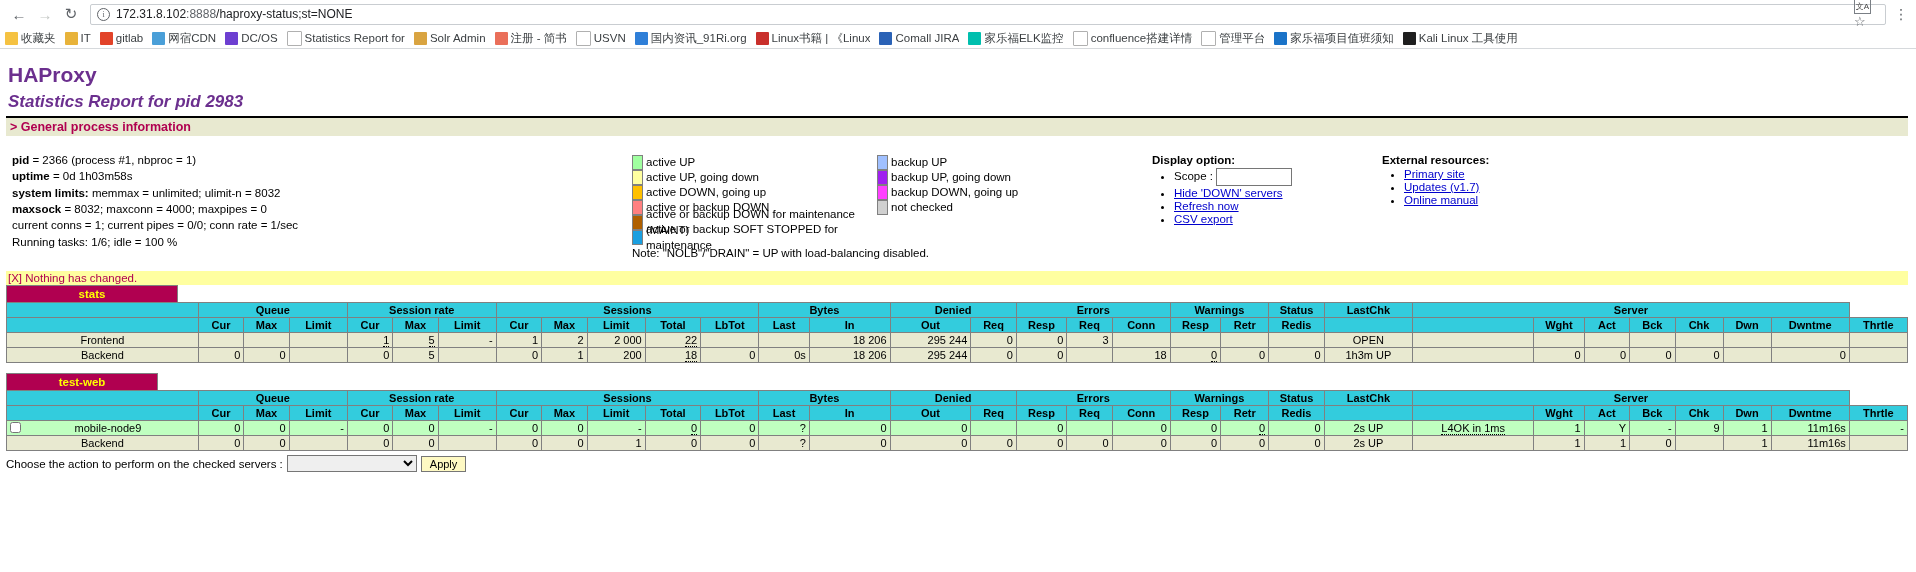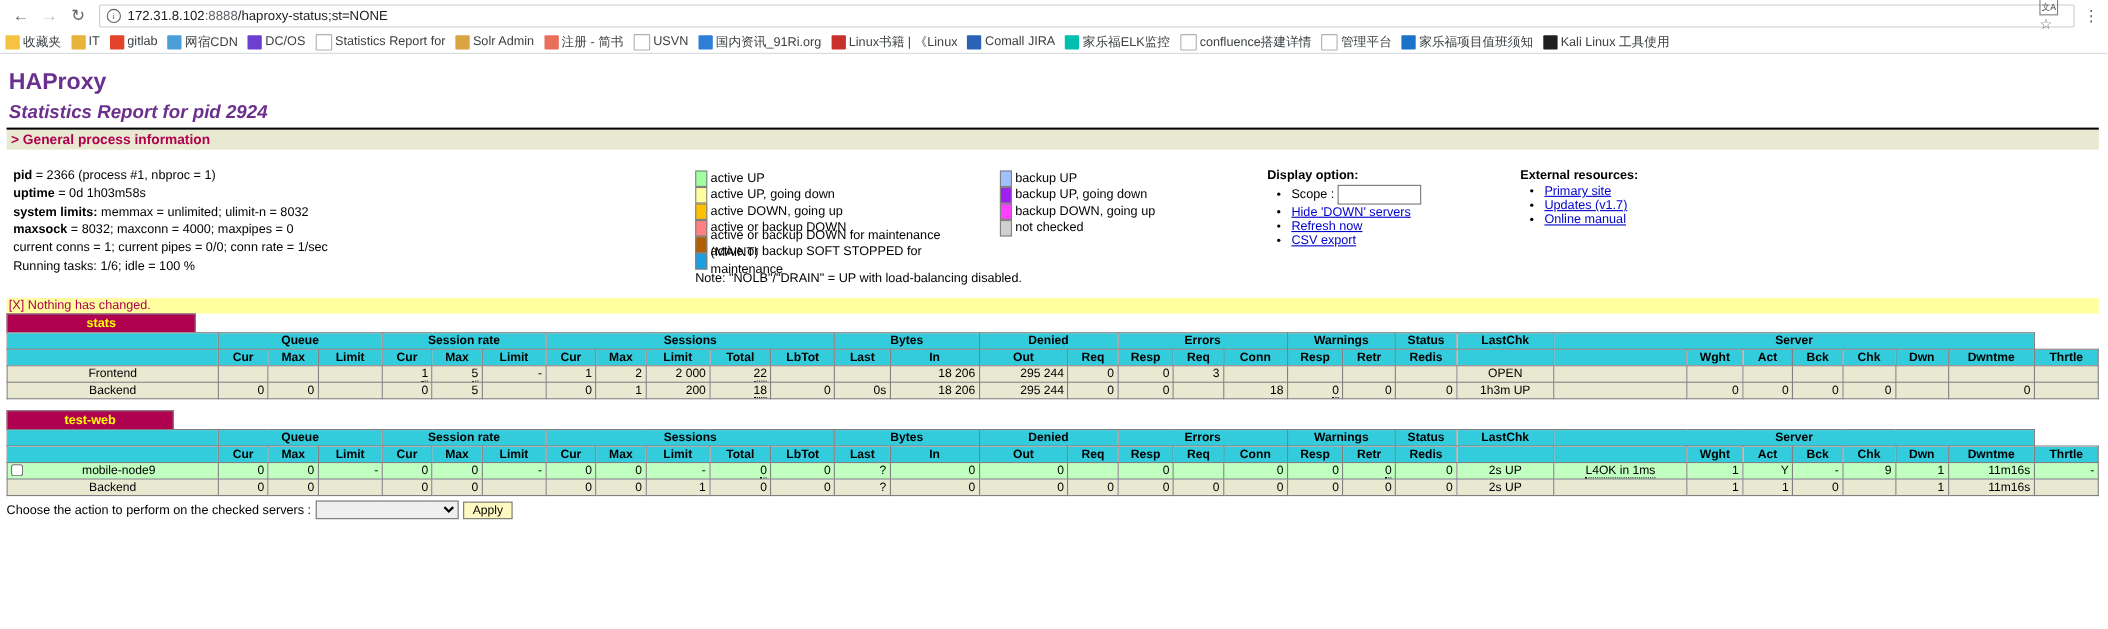--- a/index.html
+++ b/index.html
@@ -125,21 +125,21 @@
   }
   .info-row {
     display: flex;
     align-items: flex-start;
     margin-top: 16px;
   }
   .proc-info { width: 620px; font-size: 11.5px; line-height: 1.42; padding-left: 6px;}
   .proc-info b { font-weight: bold; }
 
   .legend { width: 520px; font-size: 11.5px; line-height: 1.32; padding-top: 3px;}
-  .legend-cols { display: flex; gap: 32px; }
+  .legend-cols { display: flex; }
   .legend-col { }
   .legend-col.left { width: 245px; }
   .lg { display: flex; align-items: center; height: 15px; }
   .sw {
     width: 9px; height: 13px;
     border: 1px solid #808080;
     margin-right: 3px;
     flex: 0 0 auto;
   }
   .note { margin-top: 1px; font-size: 11.5px;}
@@ -308,21 +308,21 @@
     </div>
     <div class="bm">
       <span class="bmi" style="background: rgb(31, 31, 31); border: none;"></span>
       <span class="lbl">Kali Linux 工具使用</span>
     </div>
   </div>
 
 <div class="page">
 
   <h1 class="hap">HAProxy</h1>
-  <h2 class="rep">Statistics Report for pid 2924</h2>
+  <h2 class="rep">Statistics Report for pid 2983</h2>
   <div class="hr-black"></div>
   <div class="section-bar">&gt; General process information</div>
 
   <div class="info-row">
     <div class="proc-info" id="procinfo">
         <div><b>pid</b> = 2366 (process #1, nbproc = 1)</div>
         <div><b>uptime</b> = 0d 1h03m58s</div>
         <div><b>system limits:</b> memmax = unlimited; ulimit-n = 8032</div>
         <div><b>maxsock</b> = 8032; maxconn = 4000; maxpipes = 0</div>
         <div>current conns = 1; current pipes = 0/0; conn rate = 1/sec</div>

